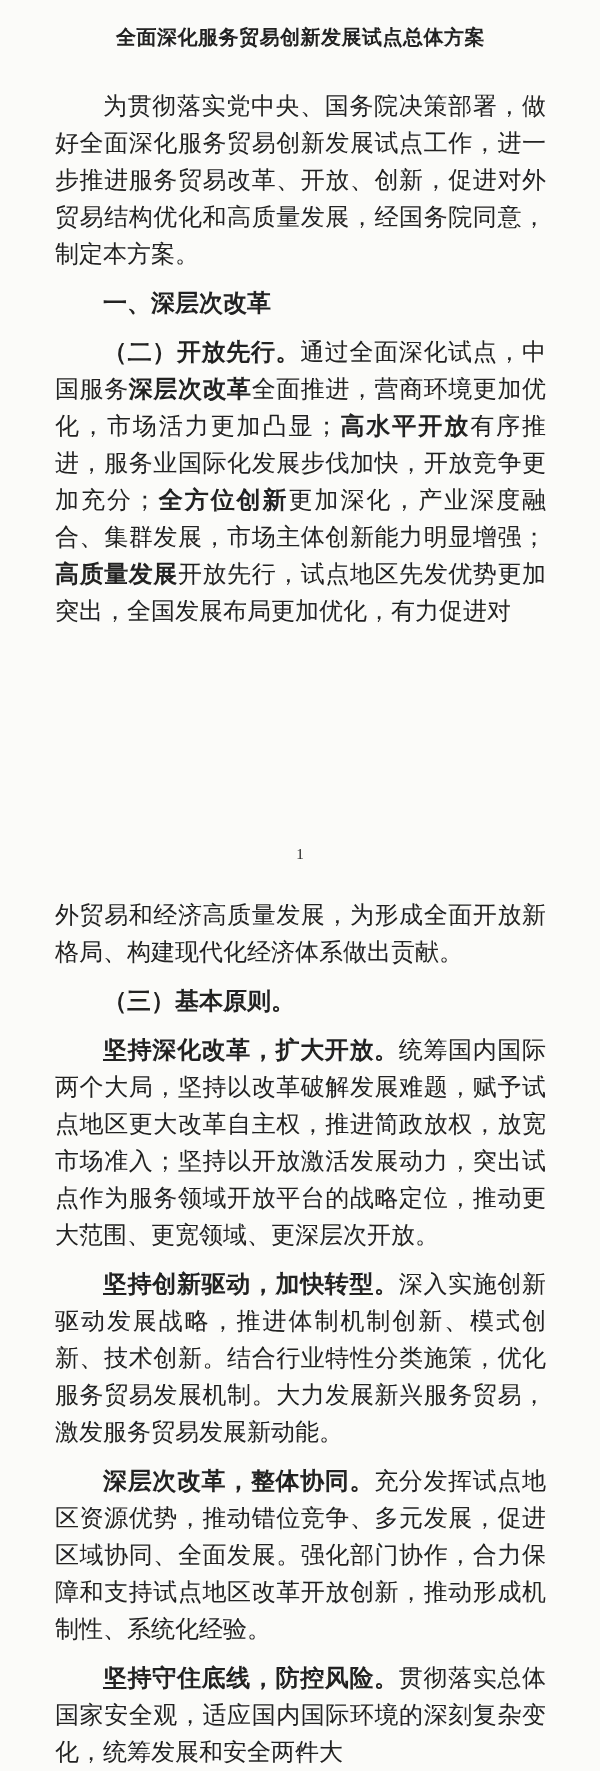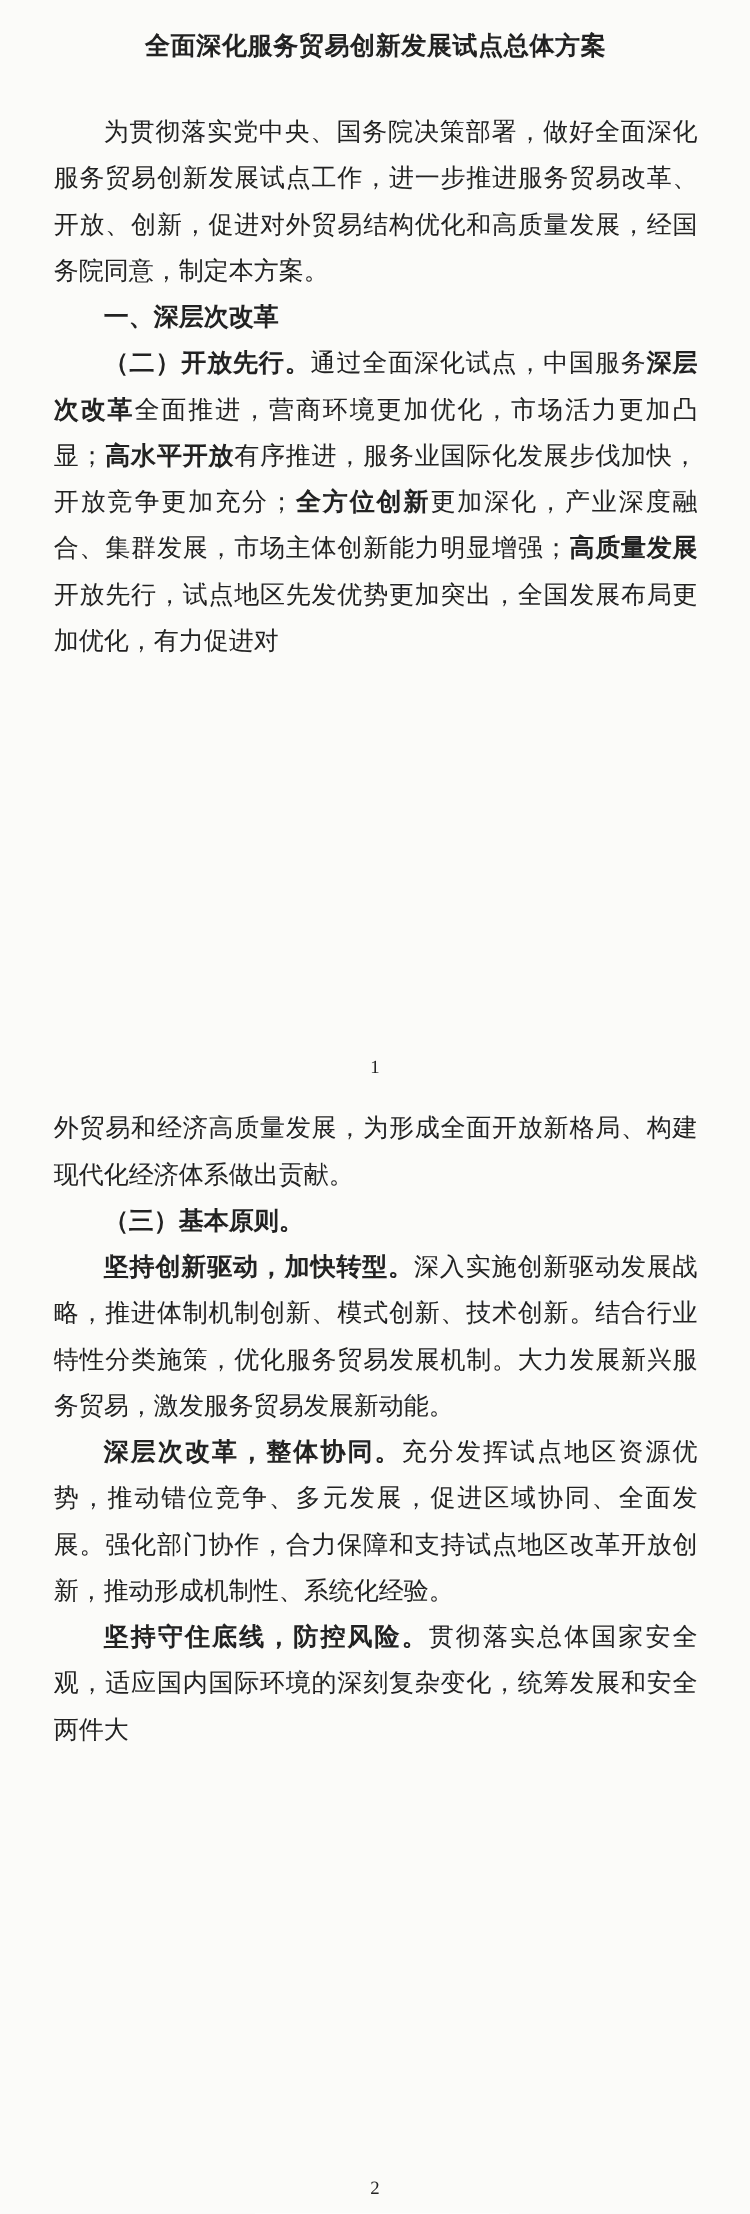--- a/index.html
+++ b/index.html
@@ -19,22 +19,22 @@
     padding-left:43px;padding-right:42px;
   }
   .page-1{height:880px;padding-top:22px;}
   .page-2{height:891px;padding-top:5px;}
   .doc-title{
     font-size:20px;line-height:30px;font-weight:bold;
     text-align:center;margin:0 0 36px 0;
     letter-spacing:0.5px;
   }
   .doc-para,.doc-heading{
-    margin:0;
-    font-size:20px;line-height:37px;
+    margin:12px;
+    font-size:24px;line-height:37px;
     text-align:justify;text-justify:inter-ideograph;
     text-indent:2em;
     word-break:break-all;
   }
   .doc-heading{font-weight:bold;}
   .no-indent{text-indent:0;}
   .bold{font-weight:bold;}
   .page-number{
     position:absolute;left:0;right:0;bottom:18px;
     text-align:center;font-size:15px;line-height:15px;
@@ -49,18 +49,19 @@
     <div class="page page-1">
       <p class="doc-title"><span class="bold">全面深化服务贸易创新发展试点总体方案</span></p>
       <p class="doc-para"><span>为贯彻落实党中央、国务院决策部署，做好全面深化服务贸易创新发展试点工作，进一步推进服务贸易改革、开放、创新，促进对外贸易结构优化和高质量发展，经国务院同意，制定本方案。</span></p>
       <p class="doc-heading"><span class="bold">一、深层次改革</span></p>
       <p class="doc-para"><span class="bold">（二）开放先行。</span><span>通过全面深化试点，中国服务</span><span class="bold">深层次改革</span><span>全面推进，营商环境更加优化，市场活力更加凸显；</span><span class="bold">高水平开放</span><span>有序推进，服务业国际化发展步伐加快，开放竞争更加充分；</span><span class="bold">全方位创新</span><span>更加深化，产业深度融合、集群发展，市场主体创新能力明显增强；</span><span class="bold">高质量发展</span><span>开放先行，试点地区先发优势更加突出，全国发展布局更加优化，有力促进对</span></p>
       <div class="page-number">1</div>
     </div>
     <div class="page page-2">
       <p class="doc-para no-indent"><span>外贸易和经济高质量发展，为形成全面开放新格局、构建现代化经济体系做出贡献。</span></p>
       <p class="doc-para"><span class="bold">（三）基本原则。</span></p>
+      <p class="doc-para"><span class="bold">坚持深化改革，扩大开放。</span><span>统筹国内国际两个大局，坚持以改革破解发展难题，赋予试点地区更大改革自主权，推进简政放权，放宽市场准入；坚持以开放激活发展动力，突出试点作为服务领域开放平台的战略定位，推动更大范围、更宽领域、更深层次开放。</span></p>
       <p class="doc-para"><span class="bold">坚持创新驱动，加快转型。</span><span>深入实施创新驱动发展战略，推进体制机制创新、模式创新、技术创新。结合行业特性分类施策，优化服务贸易发展机制。大力发展新兴服务贸易，激发服务贸易发展新动能。</span></p>
       <p class="doc-para"><span class="bold">深层次改革，整体协同。</span><span>充分发挥试点地区资源优势，推动错位竞争、多元发展，促进区域协同、全面发展。强化部门协作，合力保障和支持试点地区改革开放创新，推动形成机制性、系统化经验。</span></p>
       <p class="doc-para"><span class="bold">坚持守住底线，防控风险。</span><span>贯彻落实总体国家安全观，适应国内国际环境的深刻复杂变化，统筹发展和安全两件大</span></p>
       <div class="page-number">2</div>
     </div>
   </div>
 
 </body></html>

